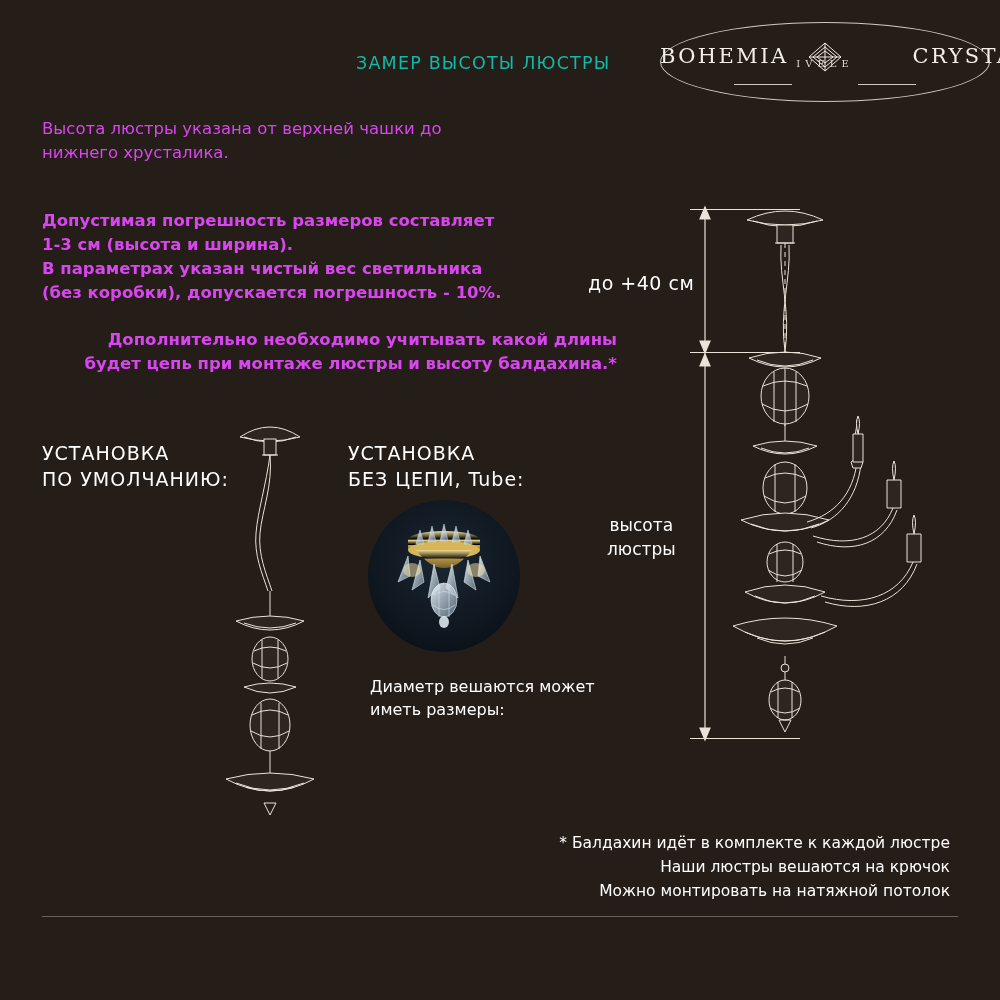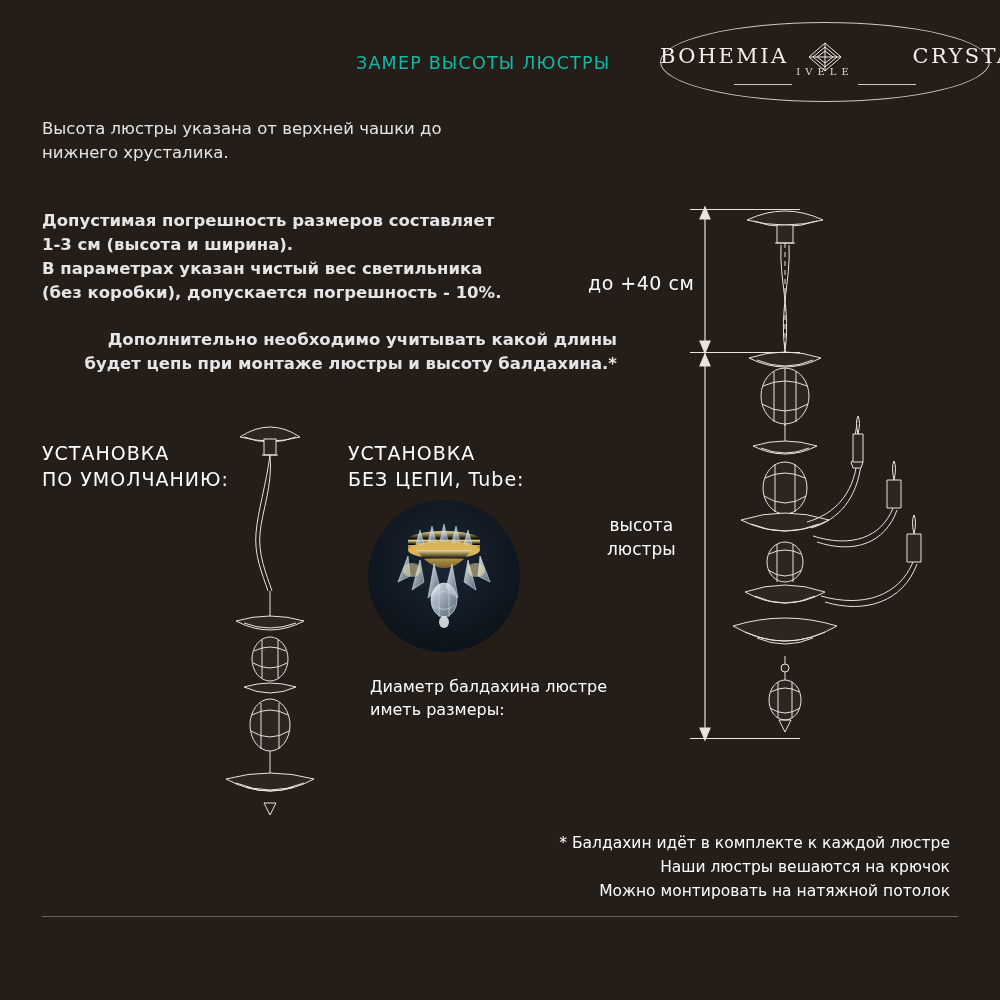--- a/index.html
+++ b/index.html
@@ -67,21 +67,21 @@
   .logo-diamond {
     position: absolute;
     left: 147px;
     top: 20px;
     width: 36px;
     height: 30px;
   }
   .logo-sub {
     position: absolute;
     left: 0;
-    top: 44px;
+    top: 36px;
     width: 330px;
     text-align: center;
     font-size: 10px;
     letter-spacing: 5px;
     color: #ddd6cb;
     font-family: "DejaVu Serif", serif;
   }
   .logo-sub-line {
     position: absolute;
     top: 62px;
@@ -90,21 +90,21 @@
     width: 58px;
   }
   .logo-sub-line.l { left: 74px; }
   .logo-sub-line.r { left: 198px; }
 
   
   .para {
     position: absolute;
     font-size: 16.5px;
     line-height: 24px;
-    color: #e5e5e5;
+    color: #d946ef;
     white-space: pre-line;
     font-family: "DejaVu Sans", sans-serif;
   }
   .p1 { left: 42px; top: 117px; width: 540px; }
   .p2 { left: 42px; top: 186px; width: 540px; font-weight: bold; margin-top: 23px; }
   .p3 { left: 42px; top: 257px; width: 540px; font-weight: bold; }
   .p4 { left: 37px; top: 328px; width: 580px; font-weight: bold; text-align: right; }
 
   
   .install-default {
@@ -318,21 +318,21 @@
 
       <ellipse cx="76" cy="100" rx="13" ry="17" fill="url(#glass)" stroke="#e3eef5" stroke-width="0.6"></ellipse>
       <path d="M66 95 Q76 88 86 95 M65 105 Q76 114 87 105 M71 85 L71 117 M81 85 L81 117" stroke="#cfe2ee" stroke-width="0.6" fill="none"></path>
       <ellipse cx="76" cy="122" rx="5" ry="6" fill="#e8f2f8" opacity="0.85"></ellipse>
 
       <ellipse cx="44" cy="70" rx="9" ry="7" fill="#f6e6a8" opacity="0.5"></ellipse>
       <ellipse cx="108" cy="70" rx="9" ry="7" fill="#f6e6a8" opacity="0.5"></ellipse>
     </svg>
   </div>
 
-  <div class="canopy-title">Диаметр балдахина люстре
+  <div class="canopy-title">Диаметр вешаются может
 иметь размеры:</div>
 
   <div class="art" style="left:695px; top:200px;">
     <svg width="290" height="560" viewBox="0 0 290 560">
       <g stroke="#e9e3d8" stroke-width="1" fill="none">
 
         <path d="M52 20 Q90 2 128 20 Q90 30 52 20 Z" fill="#2c2520"></path>
         <path d="M58 21 Q90 32 122 21"></path>
         <rect x="82" y="25" width="16" height="18" fill="#2c2520"></rect>
         <path d="M80 43 h20"></path>

